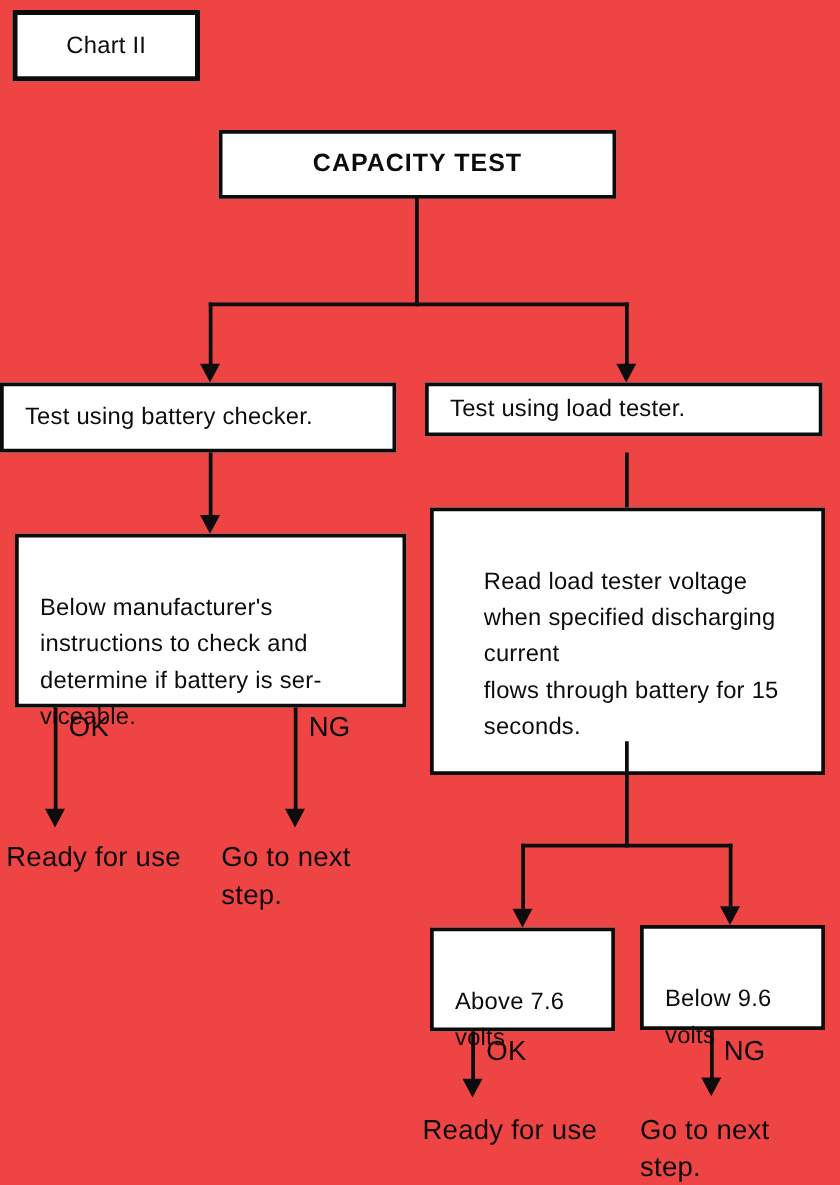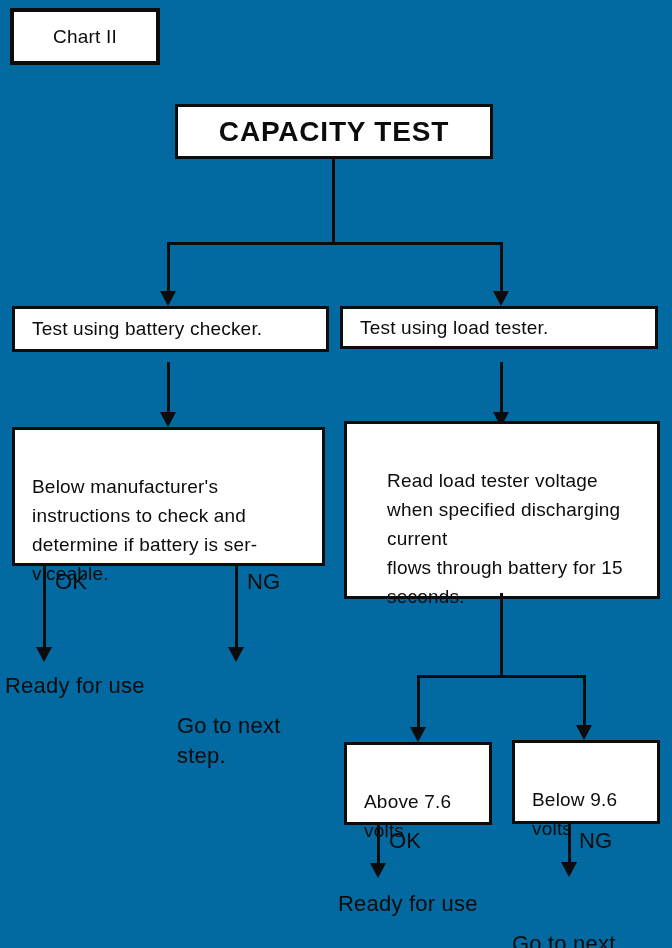--- a/index.html
+++ b/index.html
@@ -4,21 +4,21 @@
 <style>
   html, body {
     margin: 0;
     padding: 0;
     background: #ffffff;
   }
   .stage {
     position: relative;
     width: 672px;
     height: 948px;
-    background: #0369a1;
+    background: #ef4444;
     font-family: "Liberation Sans", sans-serif;
     color: #0c0c0c;
     overflow: hidden;
   }
   .box {
     position: absolute;
     box-sizing: border-box;
     border: 3px solid #0c0c0c;
     background: #ffffff;
     font-size: 19px;
@@ -55,23 +55,23 @@
     border-right: 8px solid transparent;
     border-top: 15px solid #0c0c0c;
   }
   .lbl {
     position: absolute;
     font-size: 22px;
     font-weight: 500;
     letter-spacing: 0.2px;
     white-space: pre-line;
   }
-  .lh30 { line-height: 30px; margin-top: 40px; }
+  .lh30 { line-height: 30px; }
   .caps {
-    font-size: 28px;
+    font-size: 20px;
     font-weight: 600;
     letter-spacing: 0.8px;
   }
 </style>
 </head>
 <body>
 
 <div class="stage">
 
   <div class="box thick center" style="left:10px; top:8px; width:150px; height:57px;">
@@ -82,21 +82,21 @@
     <span>CAPACITY TEST</span>
   </div>
 
   <div class="vline" style="left:332px; top:158px; height:87px;"></div>
   <div class="hline" style="left:167px; top:242px; width:336px;"></div>
   <div class="vline" style="left:167px; top:242px; height:50px;"></div>
   <div class="arrowhead" style="left:160px; top:291px;"></div>
   <div class="vline" style="left:500px; top:242px; height:50px;"></div>
   <div class="arrowhead" style="left:493px; top:291px;"></div>
 
-  <div class="box leftpad" style="left:12px; top:306px; width:317px; height:46px;">
+  <div class="box leftpad" style="left:0; top:306px; width:317px; height:56px;">
     <span>Test using battery checker.</span>
   </div>
 
   <div class="vline" style="left:167px; top:362px; height:51px;"></div>
   <div class="arrowhead" style="left:160px; top:412px;"></div>
 
   <div class="box para" style="left:12px; top:427px; width:313px; height:139px;">
     <span>Below manufacturer's
 instructions to check and
 determine if battery is ser-
@@ -115,21 +115,21 @@
   <span class="lbl lh30" style="left:177px; top:671px;">Go to next
 step.</span>
 
   <div class="box leftpad" style="left:340px; top:306px; width:318px; height:43px;">
     <span>Test using load tester.</span>
   </div>
 
   <div class="vline" style="left:500px; top:362px; height:51px;"></div>
   <div class="arrowhead" style="left:493px; top:412px;"></div>
 
-  <div class="box para" style="left:344px; top:421px; width:316px; height:178px;padding-left:40px;">
+  <div class="box para" style="left:344px; top:406px; width:316px; height:214px;padding-left:40px;">
     <span>Read load tester voltage
 when specified discharging
 current
 flows through battery for 15
 seconds.</span>
   </div>
 
   <div class="vline" style="left:500px; top:593px; height:85px;"></div>
   <div class="hline" style="left:417px; top:675px; width:169px;"></div>
   <div class="vline" style="left:417px; top:675px; height:52px;"></div>

